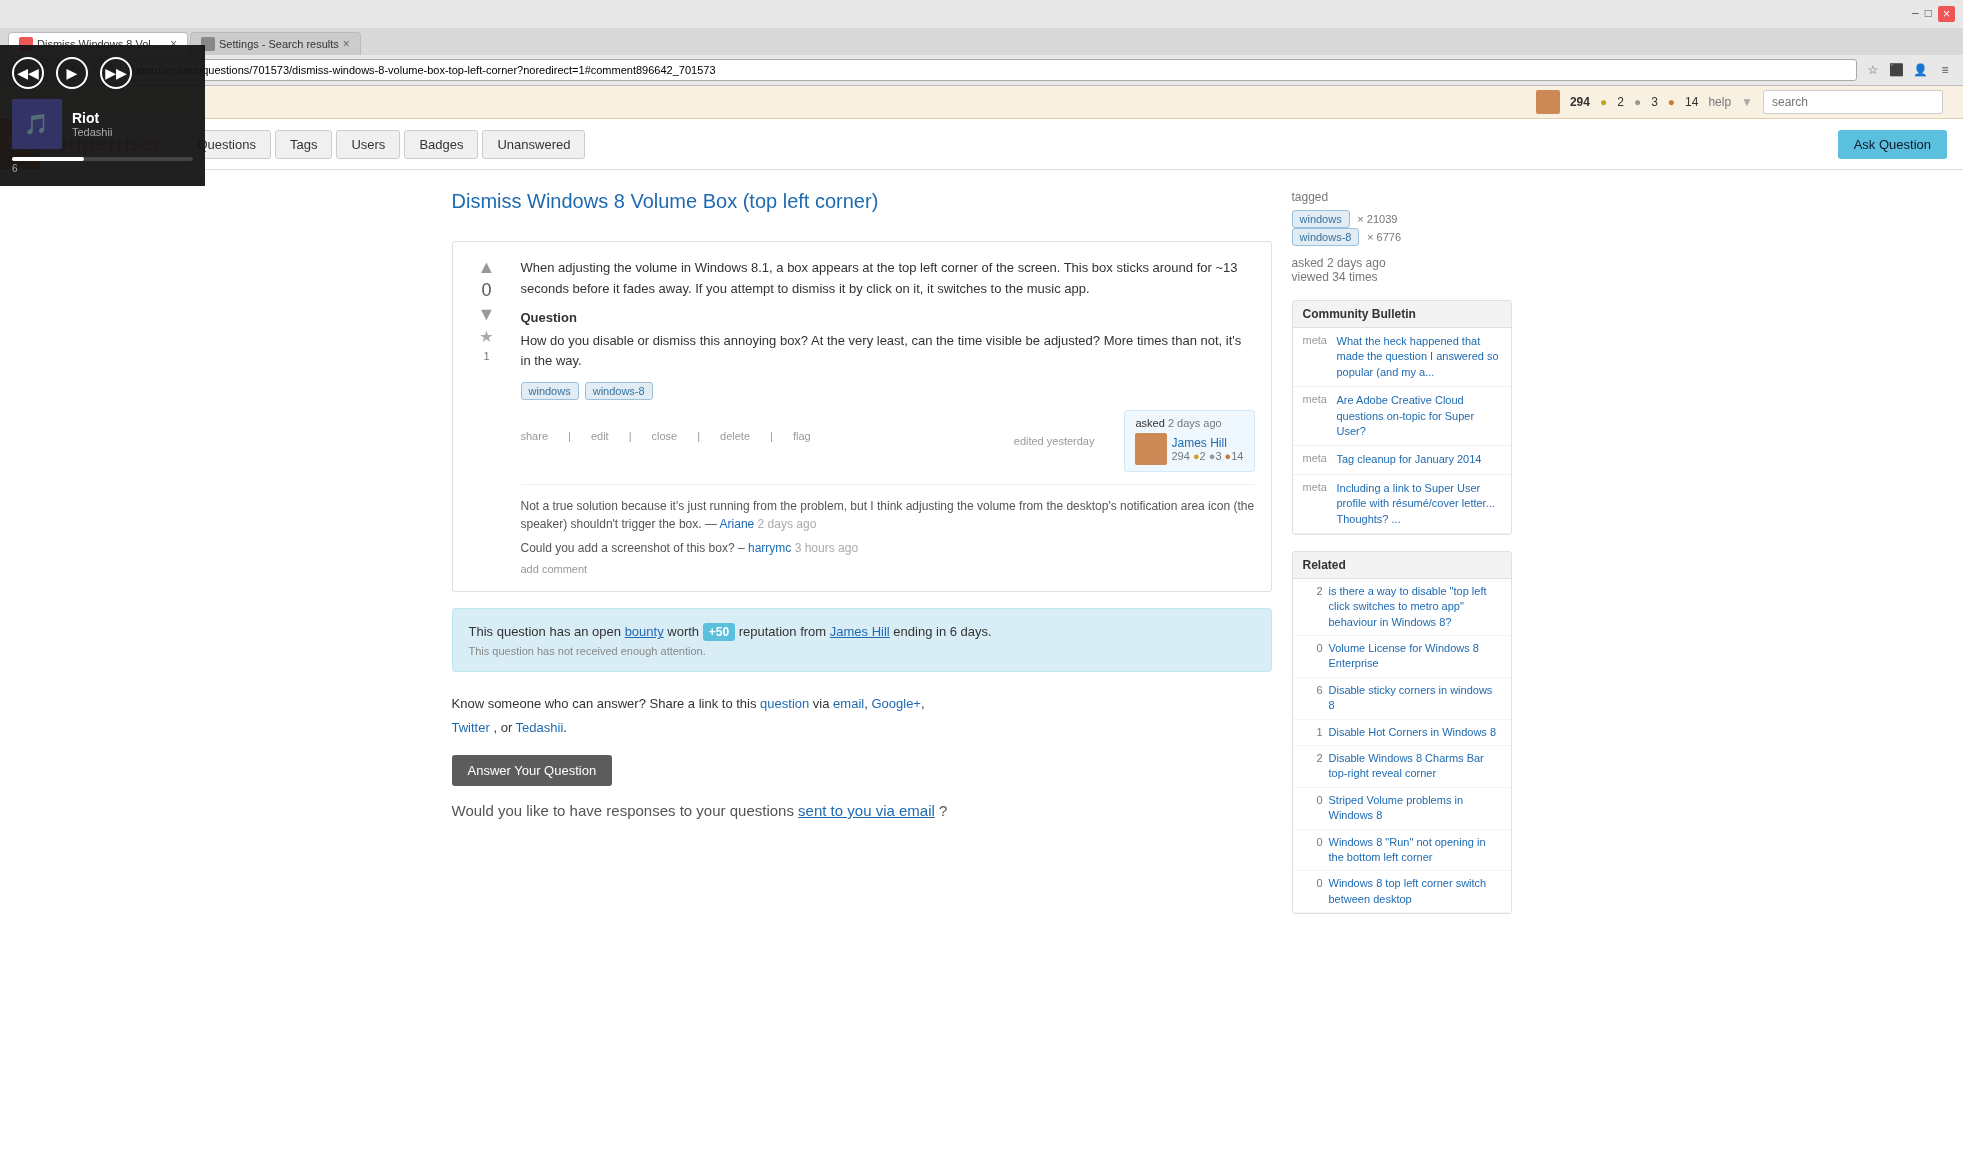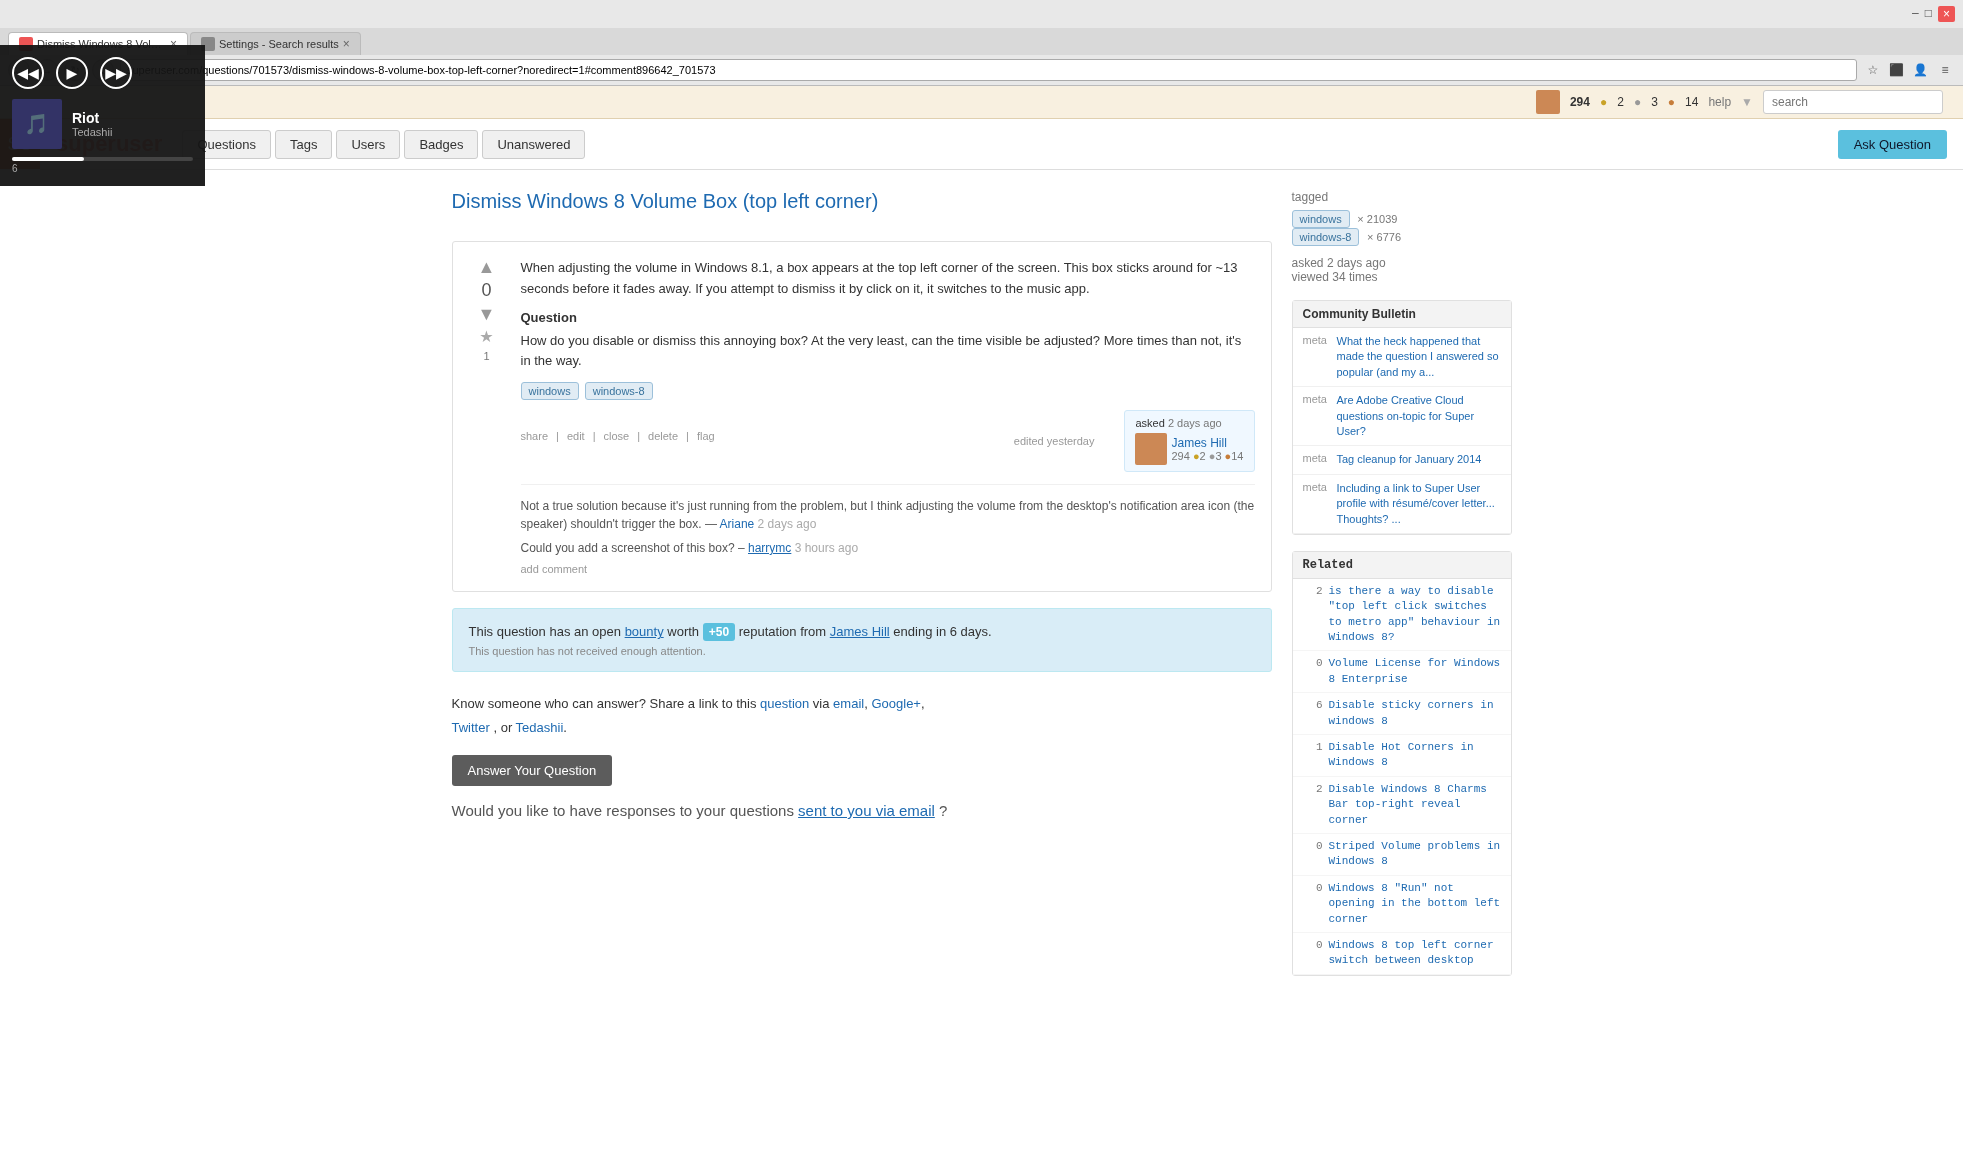--- a/index.html
+++ b/index.html
@@ -267,21 +267,21 @@
       padding: 2px 7px;
       background: #e1ecf4;
       color: #39739d;
       border: 1px solid #9cc0da;
       border-radius: 3px;
       font-size: 11px;
       cursor: pointer;
     }
     .question-actions {
       display: flex;
-      gap: 8px;
+      gap: 20px;
       font-size: 11px;
       color: #999;
       margin-bottom: 10px;
     }
     .question-actions a { color: #999; text-decoration: none; }
     .edit-info { font-size: 11px; color: #999; margin-right: 20px; }
     .asked-info {
       display: inline-block;
       background: #f0f8ff;
       border: 1px solid #d0e8f8;
@@ -380,21 +380,20 @@
       border-bottom: 1px solid #f0f0f0;
       font-size: 11px;
     }
     .bulletin-type { color: #999; min-width: 28px; }
     .bulletin-link { color: #1e6ab1; text-decoration: none; line-height: 1.4; }
 
     .related-section {
       background: #fff;
       border: 1px solid #e0e0e0;
       border-radius: 3px;
-      font-family: Liberation Mono, monospace;
     }
     .related-header {
       background: #f3f3f3;
       padding: 6px 10px;
       font-size: 12px;
       font-weight: bold;
       border-bottom: 1px solid #e0e0e0;
     }
     .related-item {
       display: flex;
@@ -575,21 +574,21 @@
         <div class="comments-section">
           <div class="comment">
             <span>Not a true solution because it's just running from the problem, but I think adjusting the volume from the desktop's notification area icon (the speaker) shouldn't trigger the box.</span>
             <span> — </span>
             <span class="comment-user" style="cursor:pointer;">Ariane</span>
             <span class="comment-time">2 days ago</span>
           </div>
           <div class="comment">
             <span>Could you add a screenshot of this box?</span>
             <span> – </span>
-            <span class="comment-user" style="cursor:pointer;text-decoration:underline;">harrymc</span>
+            <span class="comment-user" style="cursor:pointer;">harrymc</span>
             <span class="comment-time">3 hours ago</span>
           </div>
           <div class="add-comment">add comment</div>
         </div>
       </div>
     </div>
 
     
     <div class="bounty-box">
       <div>

